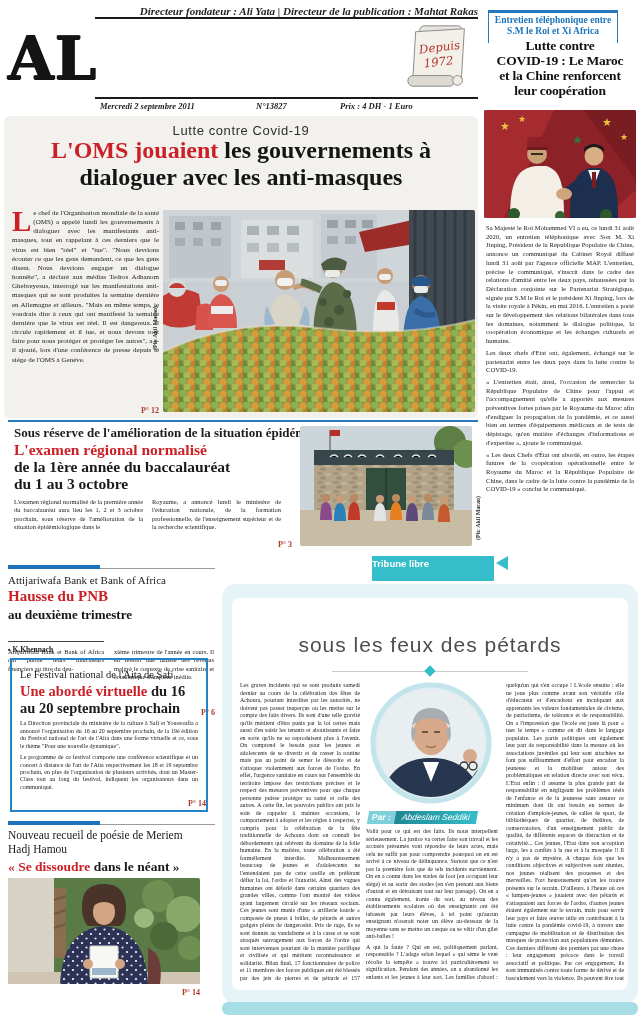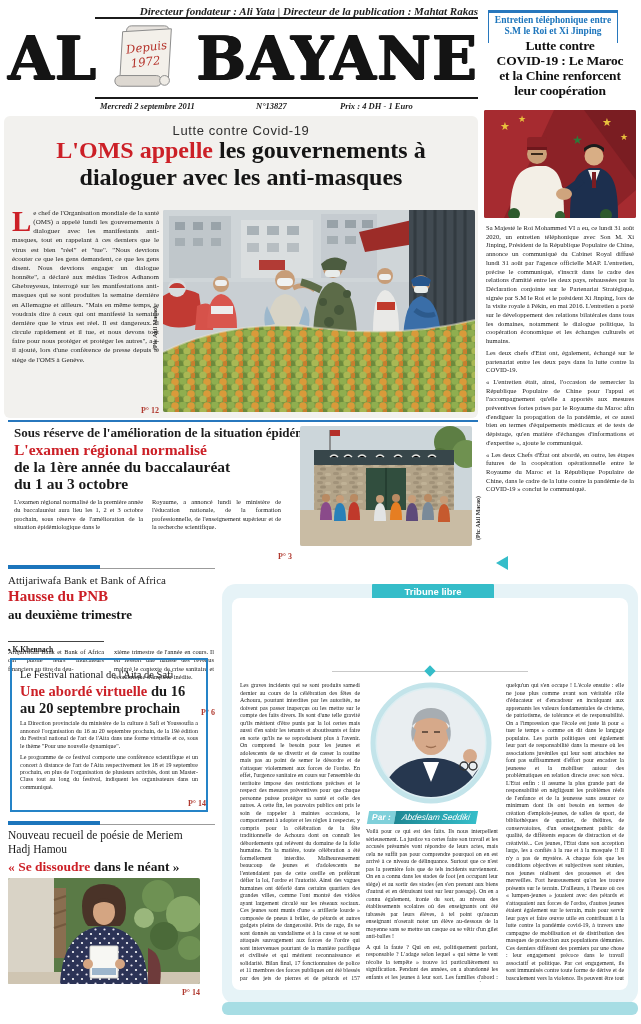--- a/index.html
+++ b/index.html
@@ -41,21 +41,21 @@
   #festival-ref{position:absolute;left:0;bottom:2px;width:100%;}
   #poetry-kicker{left:8px;top:829px;width:210px;font-size:11.5px;line-height:1.2;}
   #poetry-head{left:8px;top:859px;font-weight:bold;font-size:13.5px;}
   
   #royal-kickerbox{left:488px;top:10px;width:124px;border-top:3px solid #2777bd;border-left:1.5px solid #2777bd;border-right:1.5px solid #2777bd;padding:2px 2px 5px 2px;text-align:center;color:#1c75bc;font-weight:bold;font-size:9.5px;line-height:1.2;}
   #royal-head{left:482px;top:38px;width:156px;text-align:center;font-weight:bold;font-size:13.5px;line-height:1.12;letter-spacing:-0.2px;color:#111;}
   #royal-body{left:486px;top:224px;width:148px;height:356px;font-size:6.6px;line-height:1.32;text-align:justify;overflow:hidden;}
   #royal-body p{margin:0 0 3px 0;}
   
   #tribune-bg{left:222px;top:584px;width:416px;height:420px;background:#e6f3f7;border-radius:14px;}
-  #tribune-ribbon{left:372px;top:584px;width:122px;height:15px;background:#35bdc9;color:#fff;font-family:"Liberation Sans",sans-serif;font-weight:bold;font-size:9.5px;text-align:center;line-height:15px;border-radius:1px;}
+  #tribune-ribbon{left:372px;top:556px;width:122px;height:25px;background:#35bdc9;color:#fff;font-family:"Liberation Sans",sans-serif;font-weight:bold;font-size:9.5px;line-height:15px;border-radius:1px;}
   #tribune-arrow{left:496px;top:556px;width:0;height:0;border-top:7.5px solid transparent;border-bottom:7.5px solid transparent;border-right:12px solid #35bdc9;}
   #tribune-card{left:232px;top:598px;width:396px;height:392px;background:#fff;border-radius:8px;}
   .trib-head{left:232px;width:396px;text-align:center;font-family:"Liberation Sans",sans-serif;font-size:21px;color:#4d4d4d;letter-spacing:1px;}
   #trib-sep{left:332px;top:671px;width:196px;height:1px;background:#c9c9c9;}
   #trib-diamond{left:426px;top:667px;width:8px;height:8px;background:#35bdc9;transform:rotate(45deg);}
   .trib-col{position:absolute;top:682px;height:300px;font-size:5.9px;line-height:1.27;text-align:justify;overflow:hidden;}
   .trib-col p{margin:0 0 3px 0;}
   #trib-byline{display:flex;margin:4px 0 5px 2px;transform:skewX(-10deg);font-family:"Liberation Sans",sans-serif;}
   #trib-byline .par{background:#7fd0da;color:#fff;font-weight:bold;font-size:8.5px;padding:1px 4px;}
   #trib-byline .name{background:linear-gradient(90deg,#1e8894,#35bdc9);color:#fff;font-style:italic;font-size:8.5px;padding:1px 7px;white-space:nowrap;}
@@ -72,31 +72,30 @@
   <div id="logo-row" class="abs">
     <span class="logo-word">AL</span>
     <svg width="76" height="74" viewBox="0 0 78 74">
       <rect x="18" y="4" width="44" height="10" rx="5" fill="#e7e3de" stroke="#8a8a8a" stroke-width="1"></rect>
       <path d="M14,10 L64,7 L61,58 L11,61 Z" fill="#f3f0ea" stroke="#8a8a8a" stroke-width="1"></path>
       <rect x="6" y="55" width="48" height="11" rx="5.5" fill="#ddd8d1" stroke="#8a8a8a" stroke-width="1"></rect>
       <circle cx="57" cy="60" r="5" fill="#efece6" stroke="#8a8a8a" stroke-width="1"></circle>
       <text x="39" y="30" text-anchor="middle" transform="rotate(-7 39 30)" font-family="DejaVu Serif, serif" font-style="italic" font-size="12" fill="#b5342c">Depuis</text>
       <text x="38" y="45" text-anchor="middle" transform="rotate(-7 38 45)" font-family="DejaVu Serif, serif" font-style="italic" font-size="12" fill="#b5342c">1972</text>
     </svg>
-    <span class="logo-word">BAYANE</span>
   </div>
 
   <div class="rule" style="left:95px;top:97px;width:383px;height:1.5px;"></div>
   <div class="abs mast-meta" style="left:100px;top:101px;">Mercredi 2 septembre 2011</div>
   <div class="abs mast-meta" style="left:256px;top:101px;">N°13827</div>
   <div class="abs mast-meta" style="left:340px;top:101px;">Prix : 4 DH - 1 Euro</div>
 
   <div id="lead-card" class="abs"></div>
   <div id="lead-kicker" class="abs">Lutte contre Covid-19</div>
-  <div class="abs lead-head" style="top:137px;"><span class="red">L'OMS appelle</span><span> les gouvernements à</span></div>
+  <div class="abs lead-head" style="top:137px;"><span class="red">L'OMS jouaient</span><span> les gouvernements à</span></div>
   <div class="abs lead-head" style="top:164px;">dialoguer avec les anti-masques</div>
 
   <div id="lead-body" class="abs"><span id="lead-drop">L</span><span>e chef de l'Organisation mondiale de la santé (OMS) a appelé lundi les gouvernements à dialoguer avec les manifestants anti-masques, tout en rappelant à ces derniers que le virus est bien "réel" et "tue". "Nous devrions écouter ce que les gens demandent, ce que les gens disent. Nous devrions engager un dialogue honnête", a déclaré aux médias Tedros Adhanom Ghebreyesus, interrogé sur les manifestations anti-masques qui se sont produites la semaine dernière en Allemagne et ailleurs. "Mais en même temps, je voudrais dire à ceux qui ont manifesté la semaine dernière que le virus est réel. Il est dangereux. Il circule rapidement et il tue, et nous devons tout faire pour nous protéger et protéger les autres", a-t-il ajouté, lors d'une conférence de presse depuis le siège de l'OMS à Genève.</span></div>
   <div class="abs pref" style="left:12px;top:406px;width:147px;">P° 12</div>
   <div class="vcred" style="left:152px;top:350px;">(Ph: Akil Macao)</div>
 
   <div class="photo" style="left:163px;top:210px;width:312px;height:202px;">
     <svg width="312" height="202" viewBox="0 0 312 202">
       <rect width="312" height="202" fill="#c9cfd3"></rect>
       <rect x="0" y="0" width="312" height="72" fill="#cfd5d8"></rect>
@@ -185,21 +184,21 @@
     </svg>
   </div>
 
   <div id="bac-band" class="abs"></div>
   <div id="bac-kicker" class="abs">Sous réserve de l'amélioration de la situation épidémiologique</div>
   <div class="abs bac-head red" style="top:442px;">L'examen régional normalisé</div>
   <div class="abs bac-head" style="top:459px;">de la 1ère année du baccalauréat</div>
   <div class="abs bac-head" style="top:476px;">du 1 au 3 octobre</div>
   <div class="bac-col" style="left:14px;top:498px;">L'examen régional normalisé de la première année du baccalauréat aura lieu les 1, 2 et 3 octobre prochain, sous réserve de l'amélioration de la situation épidémiologique dans le</div>
   <div class="bac-col" style="left:152px;top:498px;">Royaume, a annoncé lundi le ministère de l'éducation nationale, de la formation professionnelle, de l'enseignement supérieur et de la recherche scientifique.</div>
-  <div class="abs pref" style="left:262px;top:552px;width:30px;">P° 3</div>
+  <div class="abs pref" style="left:262px;top:540px;width:30px;">P° 3</div>
   <div class="vcred" style="left:475px;top:540px;">(Ph: Akil Macao)</div>
 
   <div class="photo" style="left:300px;top:426px;width:172px;height:120px;">
     <svg width="172" height="120" viewBox="0 0 172 120">
       <rect width="172" height="120" fill="#ccd6da"></rect>
       <circle cx="150" cy="16" r="16" fill="#5d7e44"></circle>
         <circle cx="166" cy="28" r="14" fill="#6f9150"></circle>
         <circle cx="140" cy="32" r="10" fill="#527239"></circle>
       <rect x="146" y="34" width="5" height="28" fill="#6e5a40"></rect>
       <line x1="30" y1="4" x2="30" y2="26" stroke="#777" stroke-width="1.5"></line>
@@ -295,21 +294,21 @@
       <rect x="84" y="90" width="24" height="7" fill="#9db6cc"></rect>
       <circle cx="80" cy="86" r="5" fill="#d4a582"></circle>
         <circle cx="112" cy="86" r="5" fill="#d4a582"></circle>
       <path d="M140,70 Q156,76 152,106 L140,106 Z" fill="#6e3b3b"></path>
     </svg>
   </div>
   <div class="abs pref" style="left:8px;top:988px;width:192px;">P° 14</div>
 
   <div id="royal-kickerbox" class="abs">
     <span>Entretien téléphonique entre</span><br>
-    <span>S.M le Roi et Xi Jinping</span>
+    <span>S.M le Roi et Xi Africa</span>
   </div>
   <div id="royal-head" class="abs">
     <div>Lutte contre</div>
     <div>COVID-19 : Le Maroc</div>
     <div>et la Chine renforcent</div>
     <div>leur coopération</div>
   </div>
 
   <div class="photo" style="left:484px;top:110px;width:152px;height:108px;">
     <svg width="152" height="108" viewBox="0 0 152 108">
@@ -348,20 +347,21 @@
     <p>Sa Majesté le Roi Mohammed VI a eu, ce lundi 31 août 2020, un entretien téléphonique avec Son M. Xi Jinping, Président de la République Populaire de Chine, annonce un communiqué du Cabinet Royal diffusé lundi 31 août par l'agence officielle MAP. L'entretien, précise le communiqué, s'inscrit dans le cadre des relations d'amitié entre les deux pays, rehaussées par la Déclaration conjointe sur le Partenariat Stratégique, signée par S.M le Roi et le président Xi Jinping, lors de la visite royale à Pékin, en mai 2016. L'entretien a porté sur le développement des relations bilatérales dans tous les domaines, notamment le dialogue politique, la coopération économique et les échanges culturels et humains.</p>
     <p>Les deux chefs d'Etat ont, également, échangé sur le partenariat entre les deux pays dans la lutte contre la COVID-19.</p>
     <p>« L'entretien était, ainsi, l'occasion de remercier la République Populaire de Chine pour l'appui et l'accompagnement qu'elle a apportés aux mesures préventives fortes prises par le Royaume du Maroc afin d'endiguer la propagation de la pandémie, et ce aussi bien en termes d'équipements médicaux et de tests de dépistage, qu'en matière d'échanges d'informations et d'expertise », ajoute le communiqué.</p>
     <p>« Les deux Chefs d'État ont abordé, en outre, les étapes futures de la coopération opérationnelle entre le Royaume du Maroc et la République Populaire de Chine, dans le cadre de la lutte contre la pandémie de la COVID-19 » conclut le communiqué.</p>
   </div>
 
   <div id="tribune-bg" class="abs"></div>
   <div id="tribune-ribbon" class="abs">Tribune libre</div>
   <div id="tribune-arrow" class="abs"></div>
   <div id="tribune-card" class="abs"></div>
+  <div class="abs trib-head" style="top:633px;">sous les feux des pétards</div>
   <div id="trib-sep" class="abs"></div>
   <div id="trib-diamond" class="abs"></div>
 
   <div class="trib-col" style="left:240px;width:120px;">Les graves incidents qui se sont produits samedi dernier au cours de la célébration des fêtes de Achoura, pourtant interdites par les autorités, ne doivent pas passer inaperçus ou les mettre sur le compte des faits divers. Ils sont d'une telle gravité qu'ils méritent d'être punis par la loi certes mais aussi d'en saisir les tenants et aboutissants et faire en sorte qu'ils ne se reproduisent plus à l'avenir. On comprend le besoin pour les jeunes et adolescents de se divertir et de casser la routine mais pas au point de semer le désordre et de s'attaquer violemment aux forces de l'ordre. En effet, l'urgence sanitaire en cours sur l'ensemble du territoire impose des restrictions précises et le respect des mesures préventives pour que chaque personne puisse protéger sa santé et celle des autres. A cette fin, les pouvoirs publics ont pris le soin de rappeler à maintes occasions, le comportement à adopter et les règles à respecter, y compris pour la célébration de la fête traditionnelle de Achoura dont on connaît les débordements qui relèvent du domaine de la folie humaine. En la matière, toute célébration a été formellement interdite. Malheureusement beaucoup de jeunes et d'adolescents ne l'entendaient pas de cette oreille en préférant défier la loi, l'ordre et l'autorité. Ainsi des vagues humaines ont déferlé dans certains quartiers des grandes villes, comme l'ont montré des vidéos ayant largement circulé sur les réseaux sociaux. Ces jeunes sont munis d'une « artillerie lourde » composée de pneus à brûler, de pétards et autres gadgets pleins de dangerosité. Pris de rage, ils se sont donnés au vandalisme et à la casse et se sont attaqués sauvagement aux forces de l'ordre qui sont intervenues pourtant de la manière pacifique et civilisée et qui méritent reconnaissance et solidarité. Bilan final, 17 fonctionnaires de police et 11 membres des forces publiques ont été blessés par des jets de pierres et de pétards et 157 individus parmi les manifestants, dont des mineurs, ont fait l'objet d'une interpellation pour leur implication présumée dans des actes de vandalisme, de désobéissance aux forces de l'ordre et de blocage de la voie publique.</div>
 
   <div class="trib-col" style="left:366px;width:132px;">
     <svg width="130" height="122" viewBox="0 0 130 122">
       <circle cx="65" cy="61" r="58" fill="#dceef2" stroke="#c3e4ea" stroke-width="5"></circle>
       <clipPath id="pclip">
           <circle cx="65" cy="61" r="54"></circle>

